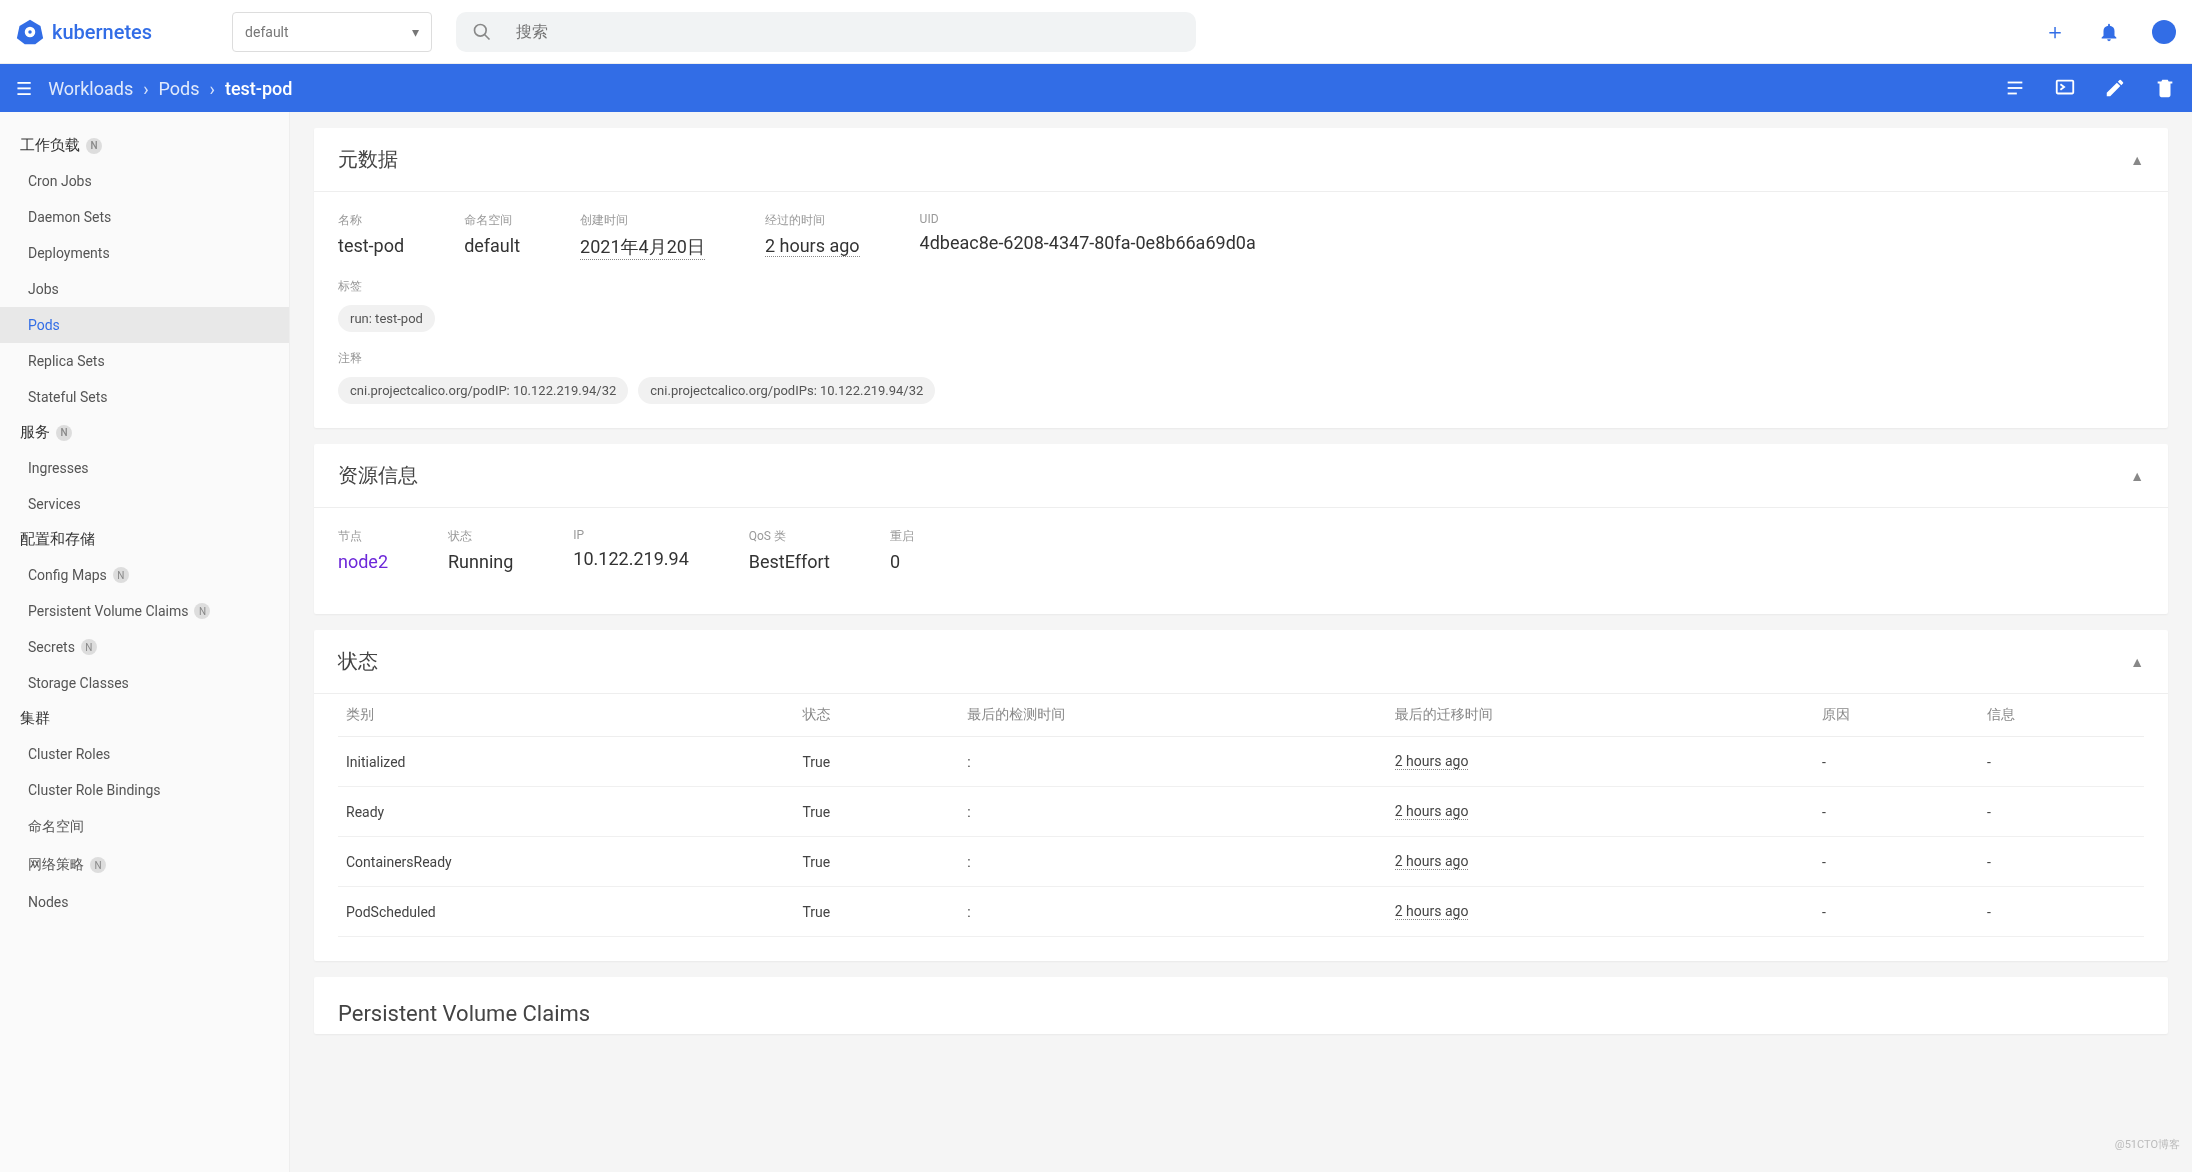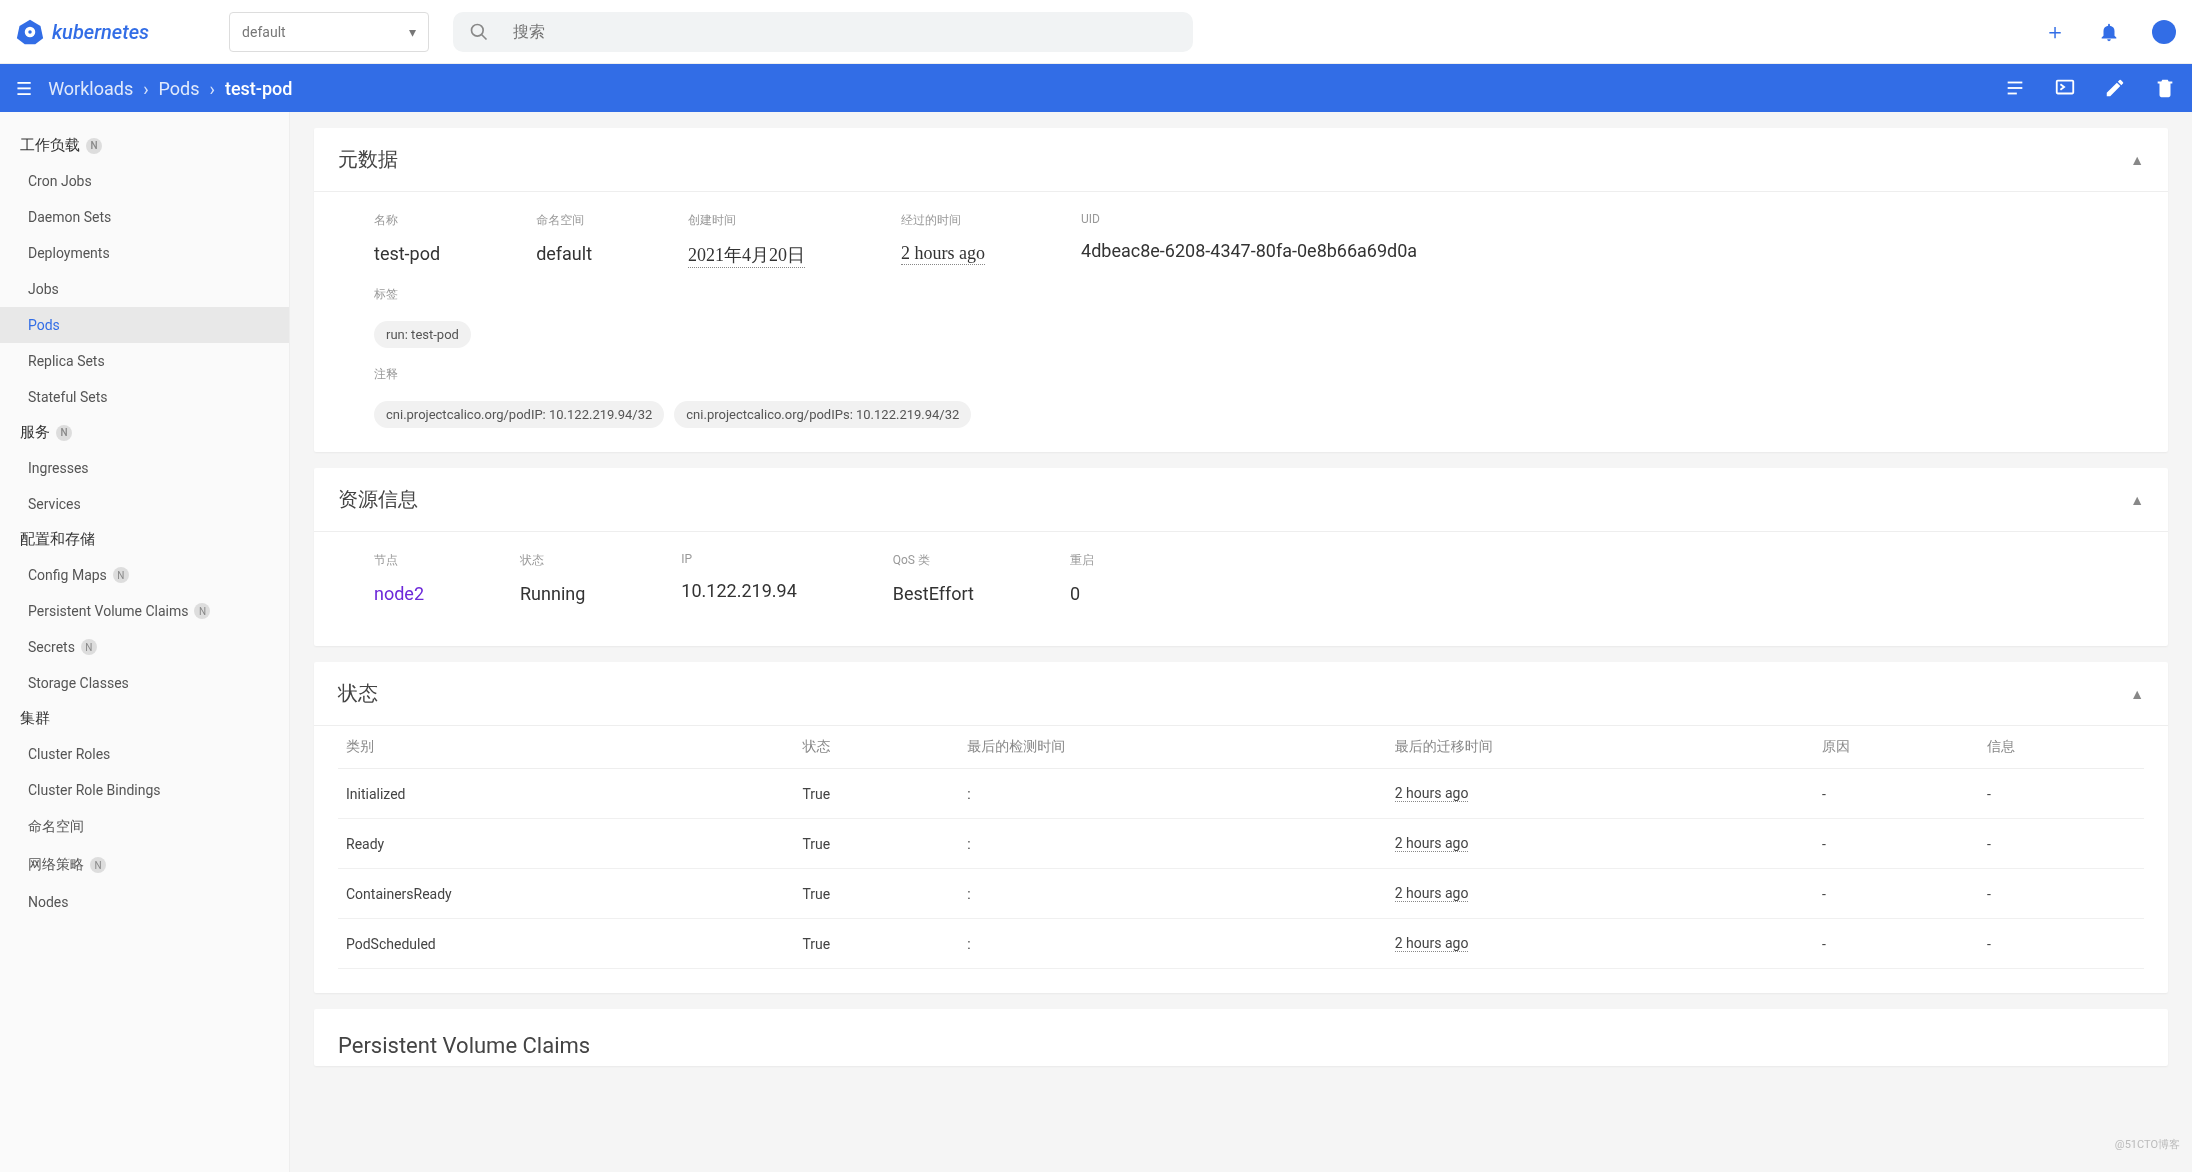--- a/index.html
+++ b/index.html
@@ -1,18 +1,18 @@
 <!DOCTYPE html>
 <html><head>
 <meta charset="utf-8">
 <style>
 * { box-sizing: border-box; margin: 0; padding: 0; }
 body { font-family: Roboto, "Helvetica Neue", Arial, sans-serif; font-size: 14px; color: #333; background: #fff; }
 .topbar { display: flex; align-items: center; height: 64px; padding: 0 16px; border-bottom: 1px solid #eee; }
-.logo { display: flex; align-items: center; gap: 8px; font-weight: 500; color: #326de6; font-size: 20px; margin-right: 80px; font-style: italic; }
+.logo { display: flex; align-items: center; gap: 8px; font-weight: 500; color: #326de6; font-size: 20px; margin-right: 80px; }
 .logo-icon { width: 28px; height: 28px; }
 .ns-select { display: flex; align-items: center; width: 200px; height: 40px; padding: 0 12px; border: 1px solid #ddd; border-radius: 4px; background: #fff; color: #777; justify-content: space-between; margin-right: 24px; cursor: pointer; }
 .search { display: flex; align-items: center; flex: 0 0 740px; height: 40px; background: #f1f3f4; border-radius: 10px; padding: 0 16px; gap: 24px; }
 .search input { border: none; background: transparent; outline: none; flex: 1; font-size: 16px; color: #555; }
 .top-actions { margin-left: auto; display: flex; gap: 32px; align-items: center; color: #326de6; }
 .top-actions .icon { font-size: 22px; cursor: pointer; }
 .bluebar { display: flex; align-items: center; height: 48px; background: #326de6; color: #fff; padding: 0 16px; font-size: 18px; }
 .hamburger { margin-right: 16px; cursor: pointer; }
 .crumb { opacity: 0.85; cursor: pointer; }
 .crumb.active { opacity: 1; font-weight: 500; }
@@ -23,25 +23,25 @@
 .sidebar { width: 290px; background: #fafafa; border-right: 1px solid #eee; padding: 16px 0; }
 .nav-section { padding: 8px 20px; font-weight: 500; font-size: 15px; color: #333; display: flex; align-items: center; gap: 6px; }
 .nav-item { padding: 10px 28px; font-size: 14px; color: #555; cursor: pointer; display: flex; align-items: center; gap: 6px; }
 .nav-item.active { background: #e8e8e8; color: #326de6; }
 .badge-n { display: inline-flex; align-items: center; justify-content: center; width: 16px; height: 16px; border-radius: 50%; background: #ddd; color: #888; font-size: 10px; }
 .content { flex: 1; padding: 0 24px 24px 24px; background: #f5f5f5; }
 .card { background: #fff; border-radius: 2px; box-shadow: 0 1px 2px rgba(0,0,0,0.05); margin-top: 16px; }
 .card-header { display: flex; align-items: center; justify-content: space-between; padding: 18px 24px; border-bottom: 1px solid #eee; font-size: 20px; color: #444; }
 .card-body { padding: 20px 24px 24px 24px; }
 .meta-row { display: flex; gap: 60px; flex-wrap: wrap; margin-bottom: 18px; }
-.meta-item { display: flex; flex-direction: column; gap: 14px; margin-left: 36px; }
+.meta-item { display: flex; flex-direction: column; gap: 6px; }
 .meta-label { font-size: 12px; color: #999; }
 .meta-value { font-size: 18px; color: #333; }
 .meta-value.link { color: #6d28d9; cursor: pointer; }
-.meta-value.dotted { border-bottom: 1px dotted #888; display: inline-block; font-family: Liberation Serif, serif; }
+.meta-value.dotted { border-bottom: 1px dotted #888; display: inline-block; }
 .chips { display: flex; gap: 10px; flex-wrap: wrap; margin-top: 4px; }
 .chip { background: #f1f1f1; padding: 6px 12px; border-radius: 14px; font-size: 13px; color: #555; }
 table.status { width: 100%; border-collapse: collapse; }
 table.status th { text-align: left; font-weight: 400; color: #888; font-size: 14px; padding: 12px 8px; border-bottom: 1px solid #eee; }
 table.status td { padding: 16px 8px; border-bottom: 1px solid #f0f0f0; font-size: 14px; color: #444; }
 .dotted-cell { border-bottom: 1px dotted #888; display: inline-block; }
 .chev { font-size: 14px; color: #888; cursor: pointer; }
 .pvc-title { padding: 24px 24px 8px 24px; font-size: 22px; color: #444; }
 .watermark { position: fixed; bottom: 20px; right: 12px; font-size: 11px; color: #bbb; }
 svg { display: block; }

